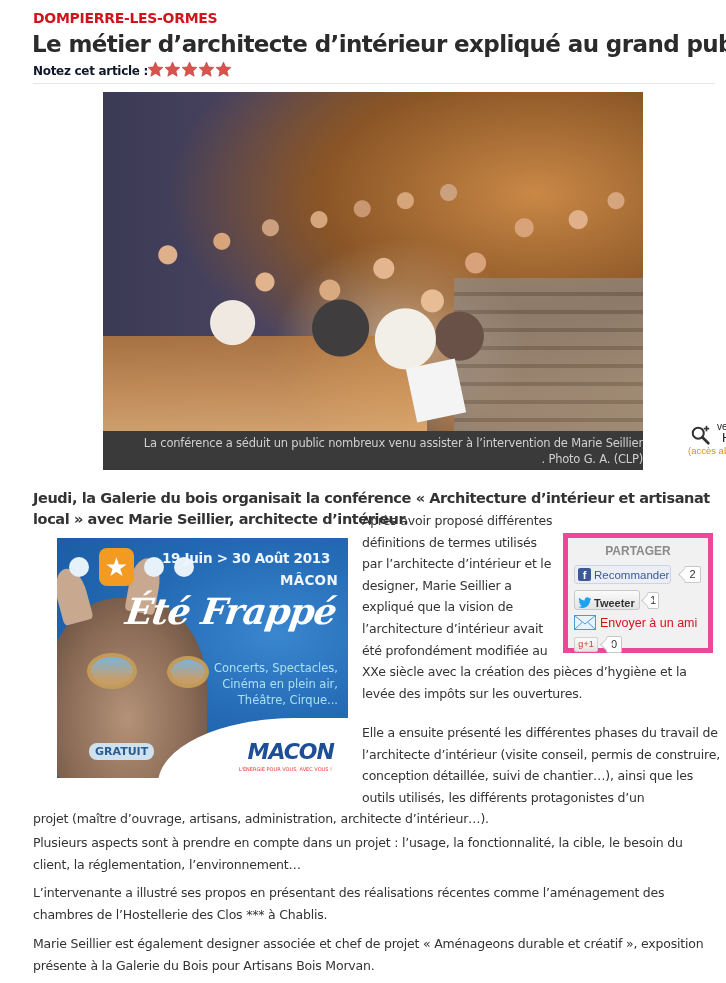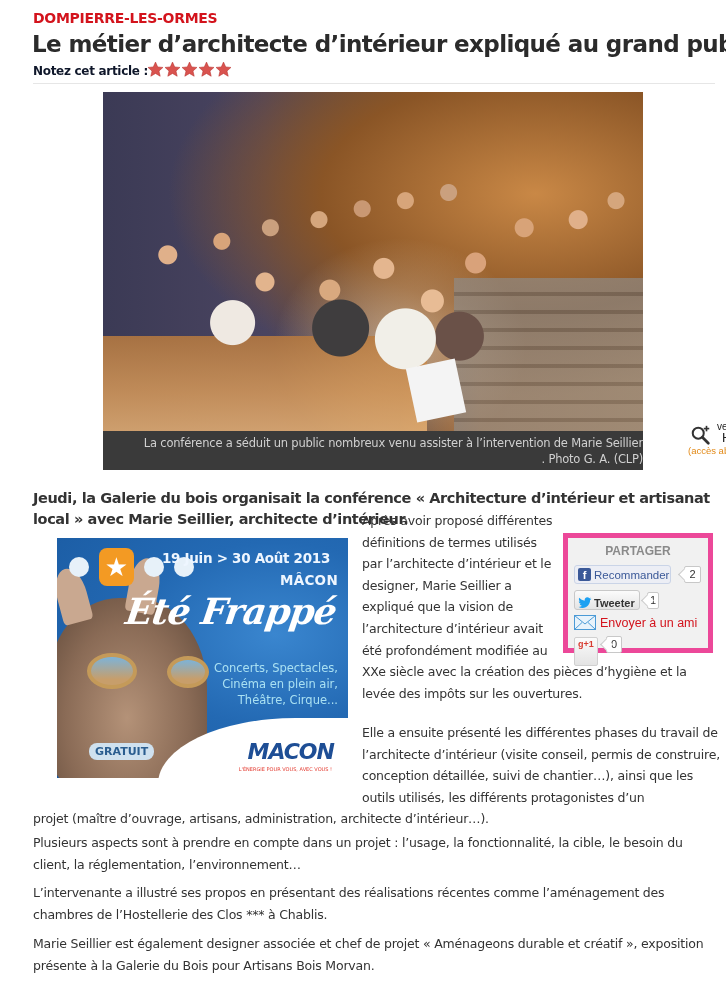--- a/index.html
+++ b/index.html
@@ -99,21 +99,21 @@
     .count { position: absolute; height: 17px; background: #fff; border: 1px solid #c8c8c8; border-radius: 2px; font-size: 11px; line-height: 15px; text-align: center; font-family: "Liberation Sans", sans-serif; color: #333; }
     .count::before { content: ""; position: absolute; left: -5px; top: 3px; width: 8px; height: 8px; background: #fff; border-left: 1px solid #c8c8c8; border-bottom: 1px solid #c8c8c8; transform: rotate(45deg); }
     .fb-count { left: 116px; top: 28px; width: 17px; }
     .tw-btn { position: absolute; left: 6px; top: 52px; height: 20px; width: 66px; background: linear-gradient(#fbfbfb, #e4e4e4); border: 1px solid #c8c8c8; border-radius: 3px; display: flex; align-items: flex-end; gap: 2px; padding-left: 3px; }
     .tw-icon { width: 14px; height: 12px; }
     .tw-label { font-size: 11px; font-weight: bold; color: #333; font-family: "Liberation Sans", sans-serif; }
     .tw-count { left: 79px; top: 54px; width: 12px; }
     .mail-row { position: absolute; left: 6px; top: 77px; display: flex; align-items: center; gap: 4px; }
     .mail-icon { width: 22px; height: 15px; }
     .mail-label { font-size: 12.5px; color: #d3131c; font-family: "Liberation Sans", sans-serif; white-space: nowrap; }
-    .gp-btn { position: absolute; left: 6px; top: 99px; width: 24px; height: 29px; background: linear-gradient(#fbfbfb, #e4e4e4); border: 1px solid #d0d0d0; border-radius: 2px; font-size: 9px; color: #d73d32; font-weight: bold; line-height: 13px; text-align: center; font-family: "Liberation Sans", sans-serif; }
+    .gp-btn { position: absolute; left: 6px; top: 99px; width: 24px; height: 15px; background: linear-gradient(#fbfbfb, #e4e4e4); border: 1px solid #d0d0d0; border-radius: 2px; font-size: 9px; color: #d73d32; font-weight: normal; line-height: 13px; text-align: center; font-family: "Liberation Sans", sans-serif; }
     .gp-count { left: 38px; top: 98px; width: 16px; }
   </style>
 </head>
 <body>
 
 <div class="kicker">DOMPIERRE-LES-ORMES</div>
 <h1 class="title">Le métier d’architecte d’intérieur expliqué au grand public</h1>
 
 <div class="meta-row">
   <span class="rate-label">Notez cet article :</span>

